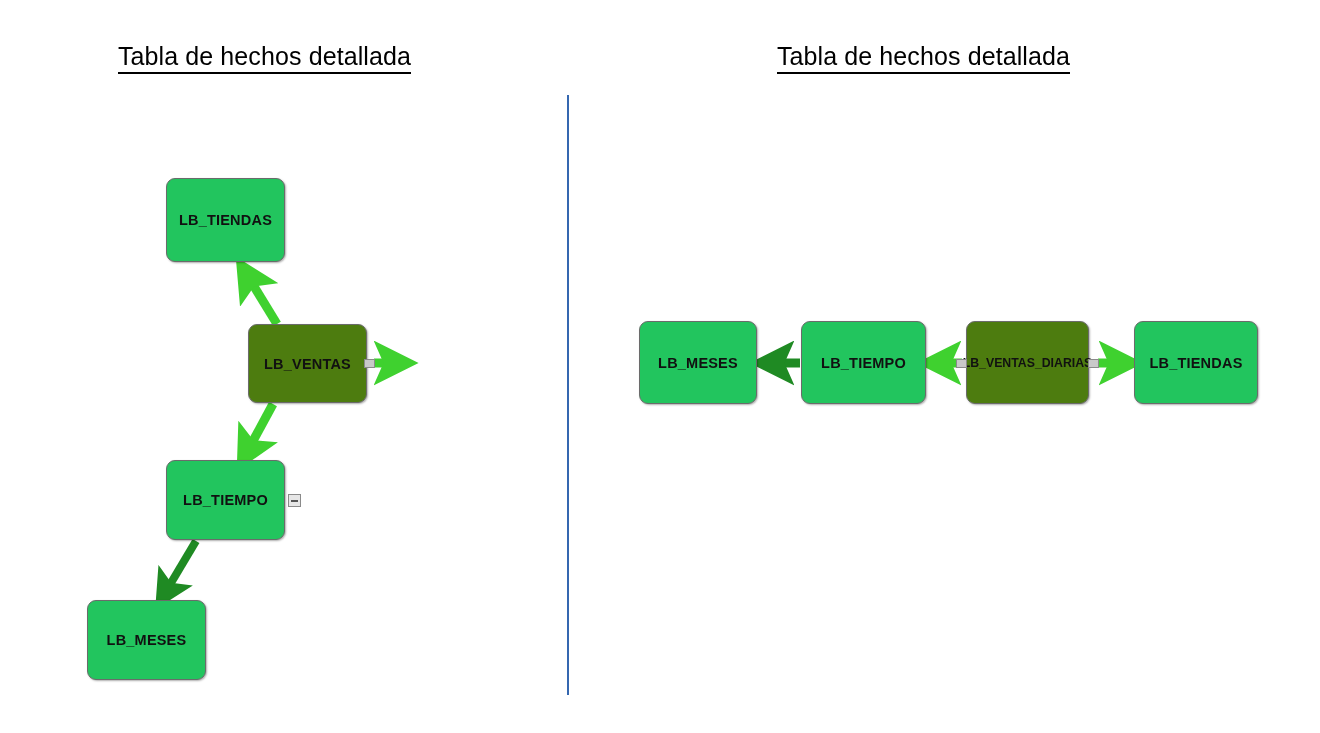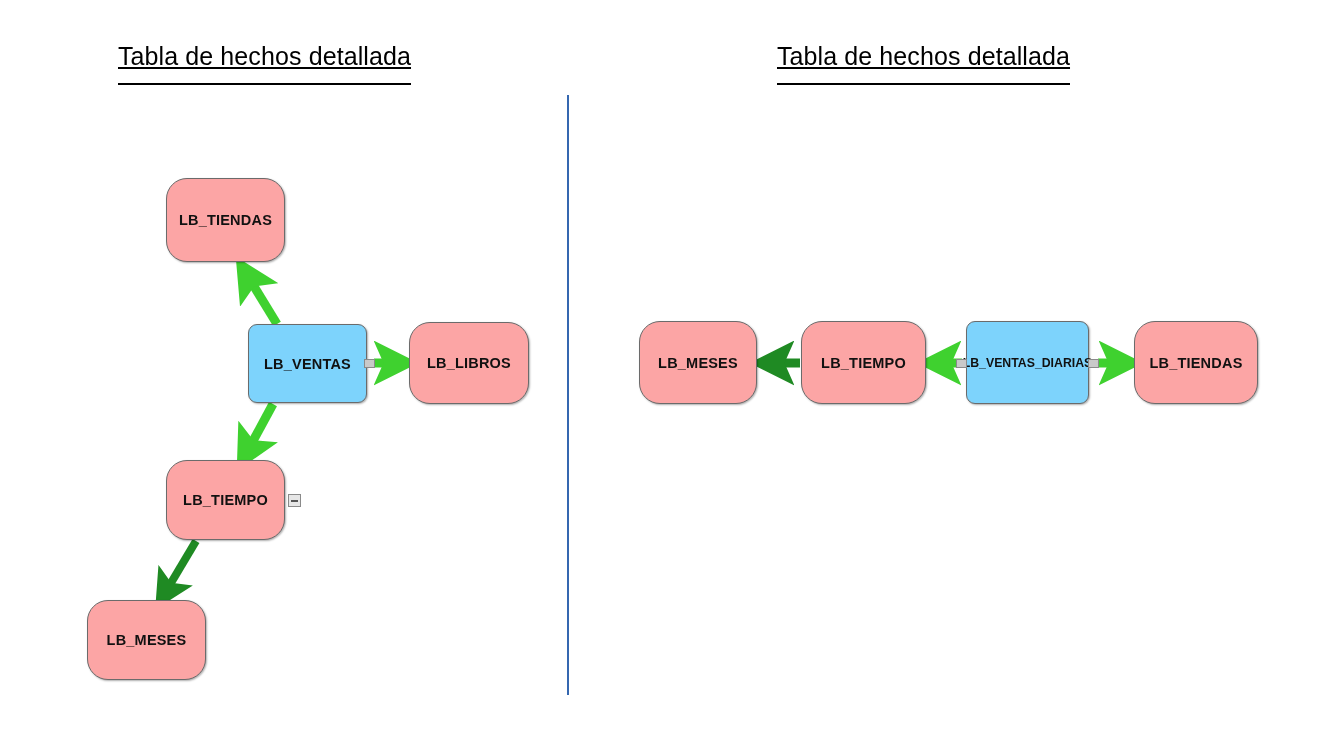--- a/index.html
+++ b/index.html
@@ -30,22 +30,21 @@
     font-size: 25px;
     font-weight: 400;
     color: #000000;
     letter-spacing: 0.1px;
     white-space: nowrap;
     line-height: 1;
   }
   .panel-title .ttl-text {
     display: inline-block;
     border-bottom: 2px solid #000000;
-    padding-bottom: 14px;
-    text-decoration: underline;
+    padding-bottom: 3px;
   }
   #title-detallada { left: 118px; top: 44px; }
   #title-agregada  { left: 777px; top: 44px; }
 
   
   #divider {
     position: absolute;
     left: 567px;
     top: 95px;
     width: 2px;
@@ -67,22 +66,22 @@
     position: absolute;
     box-sizing: border-box;
     border-radius: 9px;
     border: 1px solid #6b6b6b;
     display: flex;
     align-items: center;
     justify-content: center;
     box-shadow: 1px 1px 2px rgba(0,0,0,0.32);
     z-index: 3;
   }
-  .node.blue { background: #fca5a5; border-radius: 21px; }
-  .node.red  { background: #7dd3fc; justify-content: center; }
+  .node.blue { background: #22c55e; }
+  .node.red  { background: #4d7c0f; justify-content: center; }
 
   .node-label {
     font-size: 14.5px;
     font-weight: bold;
     color: #111111;
     letter-spacing: 0.2px;
     white-space: nowrap;
     user-select: none;
   }
   .node-label.small { font-size: 12.3px; letter-spacing: 0; }
@@ -159,23 +158,20 @@
   </svg>
 
   <div class="node blue" style="left:166px; top:178px; width:119px; height:84px;">
     <span class="node-label">LB_TIENDAS</span>
   </div>
 
   <div class="node red" style="left:248px; top:324px; width:119px; height:79px;">
     <span class="node-label">LB_VENTAS</span>
   </div>
 
-  <div class="node blue" style="left:409px; top:322px; width:120px; height:82px;">
-    <span class="node-label">LB_LIBROS</span>
-  </div>
 
   <div class="node blue" style="left:166px; top:460px; width:119px; height:80px;">
     <span class="node-label">LB_TIEMPO</span>
   </div>
 
   <div class="node blue" style="left:87px; top:600px; width:119px; height:80px;">
     <span class="node-label">LB_MESES</span>
   </div>
 
   <div class="stub" style="left:364px; top:359px;"></div>

